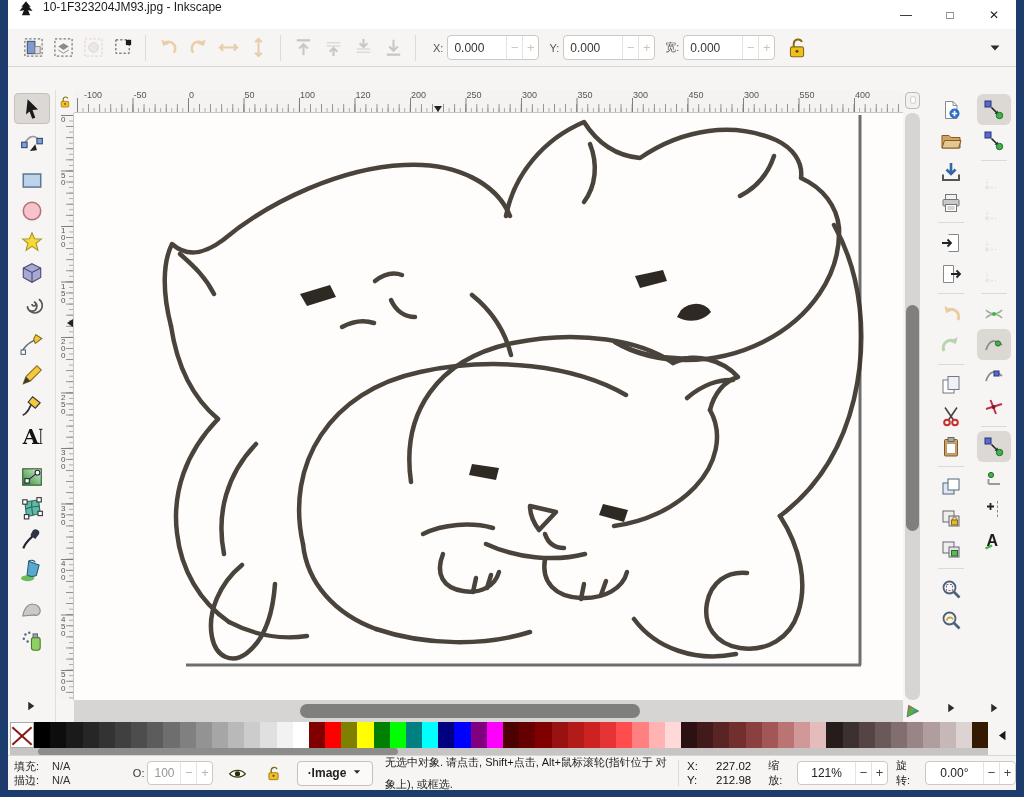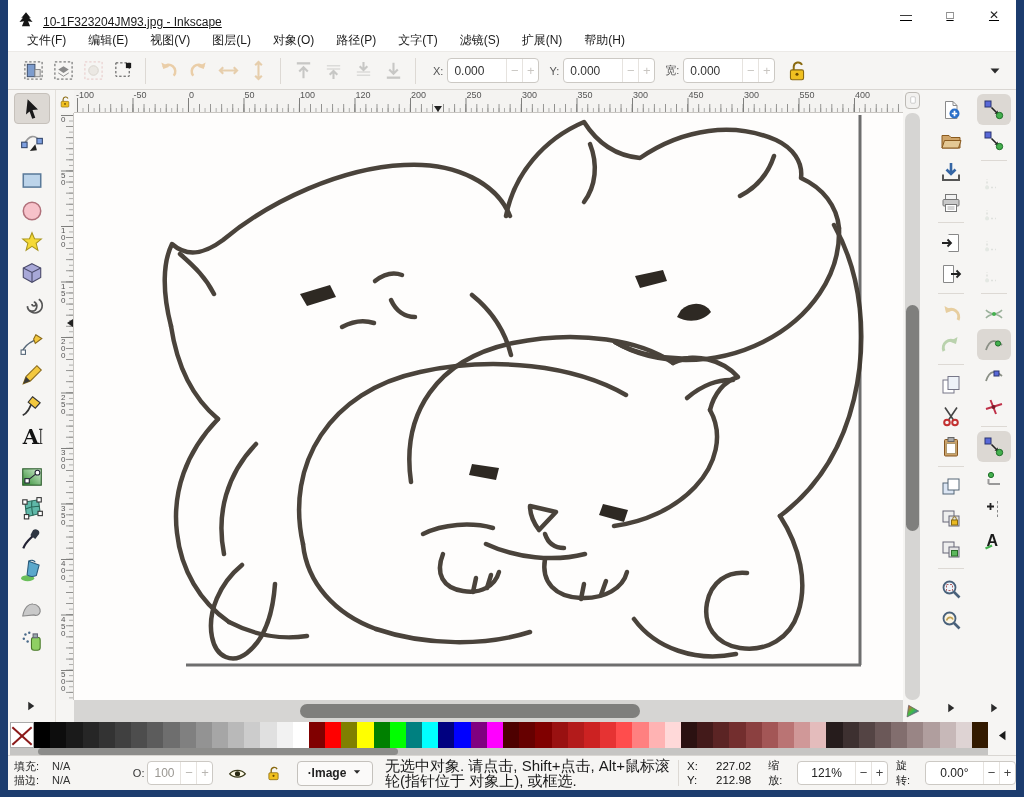--- a/index.html
+++ b/index.html
@@ -1,21 +1,21 @@
 <!DOCTYPE html>
 <html><head>
 <meta charset="utf-8">
 <style>
   :root{ --desktop:#1c3c6e; --bg:#f6f5f3; --sel:#dcd8d3; }
   *{box-sizing:border-box; margin:0; padding:0;}
   html,body{width:1024px;height:797px;overflow:hidden;}
   body{background:var(--desktop); font-family:"Liberation Sans","DejaVu Sans",sans-serif; position:relative;}
   .window{position:absolute;left:8px;top:0;width:1008px;height:790px;background:var(--bg);}
   
-  .titlebar{height:29px;background:#fff;display:flex;align-items:flex-end;padding-left:9px;text-decoration:underline;}
+  .titlebar{height:29px;background:#fff;display:flex;align-items:flex-start;padding-left:9px;}
   .titlebar .logo{width:18px;height:18px;margin-right:8px;display:flex;}
   .title-text{font-size:12px;color:#1a1a1a;}
   .wctrls{margin-left:auto;display:flex;height:100%;}
   .wctrl{width:44px;display:flex;align-items:center;justify-content:center;font-size:12px;color:#222;}
   
   .menubar{height:23px;background:#fff;display:flex;align-items:center;padding-left:8px;border-bottom:1px solid #eceae7;}
   .menu-item{padding:2px 11px;font-size:12px;color:#1a1a1a;}
   
   .cmdbar{height:38px;border-bottom:1px solid #d9d6d2;display:flex;align-items:center;padding-left:10px;position:relative;background:var(--bg);}
   .tbtn{width:30px;height:30px;display:flex;align-items:center;justify-content:center;border-radius:4px;}
@@ -98,21 +98,21 @@
   .o-block{display:flex;align-items:center;margin-left:8px;}
   .o-block .olab{margin-right:3px;color:#333;}
   .smallbox{height:24px;border:1px solid #ccc9c4;border-radius:4px;background:#fff;display:flex;align-items:center;overflow:hidden;}
   .o-box{width:66px;}
   .smallbox .bval{flex:1;text-align:left;padding-left:6px;color:#9a9792;font-size:12px;}
   .smallbox .bstep{width:16px;text-align:center;color:#b9b6b2;border-left:1px solid #e6e3df;font-size:13px;line-height:22px;}
   .sb-icon{width:24px;height:24px;margin-left:12px;display:flex;align-items:center;justify-content:center;}
   .layer-dd{margin-left:12px;height:25px;min-width:76px;border:1px solid #c4c1bc;border-radius:4px;background:#fbfaf9;display:flex;align-items:center;justify-content:center;padding:0 8px;gap:6px;}
   .layer-dd .ltxt{font-size:12px;font-weight:bold;color:#222;}
   .layer-dd svg{width:10px;height:10px;}
-  .msg{width:288px;margin-left:12px;line-height:15px;font-size:15px;color:#1a1a1a;}
+  .msg{width:288px;margin-left:12px;line-height:22px;font-size:11px;color:#1a1a1a;}
   .sb-vsep{width:1px;height:26px;background:#ddd9d4;margin:0 8px;}
   .xy-block{width:74px;line-height:14px;font-size:11.5px;}
   .xy-row{display:flex;}
   .xy-row .lab{width:20px;}
   .xy-row .val{flex:1;text-align:center;color:#111;}
   .zr-label{margin-left:8px;margin-right:4px;color:#222;}
   .zbox{width:92px;}
   .zbox .bval{color:#222;text-align:center;padding-left:0;}
   .zbox .bstep{color:#444;}
 </style>
@@ -128,32 +128,20 @@
         </svg>
       </span>
     <span class="title-text">10-1F323204JM93.jpg - Inkscape</span>
     <div class="wctrls">
         <div class="wctrl">—</div>
         <div class="wctrl">□</div>
         <div class="wctrl">✕</div>
       </div>
   </div>
 
-  <div class="menubar">
-      <span class="menu-item">文件(F)</span>
-      <span class="menu-item">编辑(E)</span>
-      <span class="menu-item">视图(V)</span>
-      <span class="menu-item">图层(L)</span>
-      <span class="menu-item">对象(O)</span>
-      <span class="menu-item">路径(P)</span>
-      <span class="menu-item">文字(T)</span>
-      <span class="menu-item">滤镜(S)</span>
-      <span class="menu-item">扩展(N)</span>
-      <span class="menu-item">帮助(H)</span>
-    </div>
 
   <div class="cmdbar">
     <span id="tb-buttons" style="display:flex;align-items:center;">
         <div class="tbtn">
           <svg viewBox="0 0 22 22" xmlns="http://www.w3.org/2000/svg">
             <rect x="2" y="2" width="18" height="18" fill="none" stroke="#555" stroke-dasharray="2.5 2"></rect>
             <rect x="4.5" y="4.5" width="8" height="13" fill="#7d9ccd" stroke="#3a4a66"></rect>
             <rect x="12.5" y="10" width="5.5" height="7.5" fill="#ddd" stroke="#888"></rect>
           </svg>
         </div>
@@ -390,21 +378,21 @@
     </div>
     <div class="ruler-corner" id="ruler-corner">
         <div style="width:14px;height:14px"><svg viewBox="0 0 22 22" xmlns="http://www.w3.org/2000/svg">
             <rect x="5" y="10" width="12" height="9" rx="1.5" fill="#f0c020" stroke="#8a6a10"></rect>
             <path d="M8 10 V7 a4 4 0 0 1 7.6 -1.6" fill="none" stroke="#8a6a10" stroke-width="1.8"></path>
             <circle cx="11" cy="14" r="1.4" fill="#6a4a00"></circle>
           </svg></div>
       </div>
     <div class="ruler-top" id="ruler-top">
       <span class="marker-top"></span>
-    <span class="hlabel" style="left: 2px;">-100</span>
+    <span class="hlabel" style="left: 10px;">-100</span>
         <span class="hlabel" style="left: 59.5px;">-50</span>
         <span class="hlabel" style="left: 115px;">0</span>
         <span class="hlabel" style="left: 170.5px;">50</span>
         <span class="hlabel" style="left: 226px;">100</span>
         <span class="hlabel" style="left: 281.5px;">120</span>
         <span class="hlabel" style="left: 337px;">200</span>
         <span class="hlabel" style="left: 392.5px;">250</span>
         <span class="hlabel" style="left: 448px;">300</span>
         <span class="hlabel" style="left: 503.5px;">350</span>
         <span class="hlabel" style="left: 559px;">300</span>

